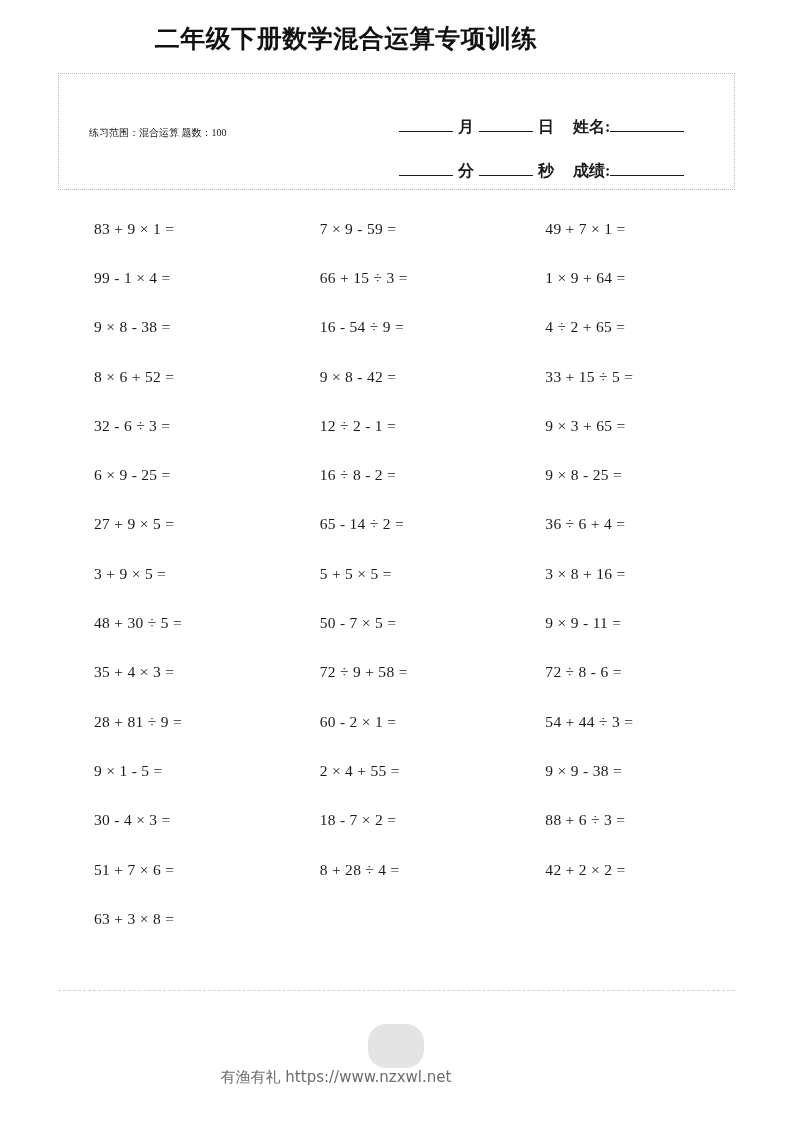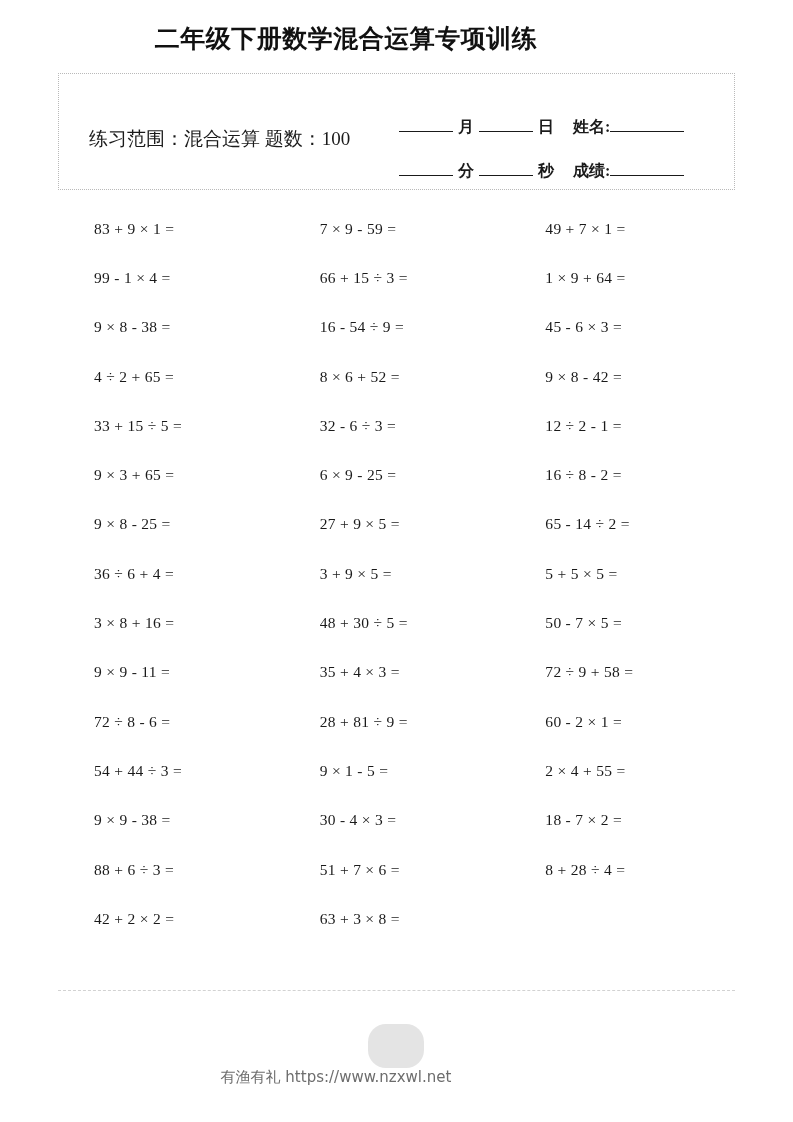--- a/index.html
+++ b/index.html
@@ -37,21 +37,21 @@
     top: 73px;
     width: 677px;
     height: 117px;
     border: 1px dotted #b9b9b9;
     box-sizing: border-box;
   }
   .info-left {
     position: absolute;
     left: 30px;
     top: 52px;
-    font-size: 19px;
+    font-size: 10px;
     font-family: "Liberation Serif", "DejaVu Serif", serif;
     color: #1a1a1a;
     white-space: nowrap;
   }
   .info-right {
     position: absolute;
     left: 340px;
     top: 14px;
     width: 320px;
   }
@@ -170,21 +170,20 @@
 
 <div class="problems" id="problem-grid">
     <div class="cell">83 + 9 × 1 =</div>
     <div class="cell">7 × 9 - 59 =</div>
     <div class="cell">49 + 7 × 1 =</div>
     <div class="cell">99 - 1 × 4 =</div>
     <div class="cell">66 + 15 ÷ 3 =</div>
     <div class="cell">1 × 9 + 64 =</div>
     <div class="cell">9 × 8 - 38 =</div>
     <div class="cell">16 - 54 ÷ 9 =</div>
-    <div class="cell">45 - 6 × 3 =</div>
     <div class="cell">4 ÷ 2 + 65 =</div>
     <div class="cell">8 × 6 + 52 =</div>
     <div class="cell">9 × 8 - 42 =</div>
     <div class="cell">33 + 15 ÷ 5 =</div>
     <div class="cell">32 - 6 ÷ 3 =</div>
     <div class="cell">12 ÷ 2 - 1 =</div>
     <div class="cell">9 × 3 + 65 =</div>
     <div class="cell">6 × 9 - 25 =</div>
     <div class="cell">16 ÷ 8 - 2 =</div>
     <div class="cell">9 × 8 - 25 =</div>

